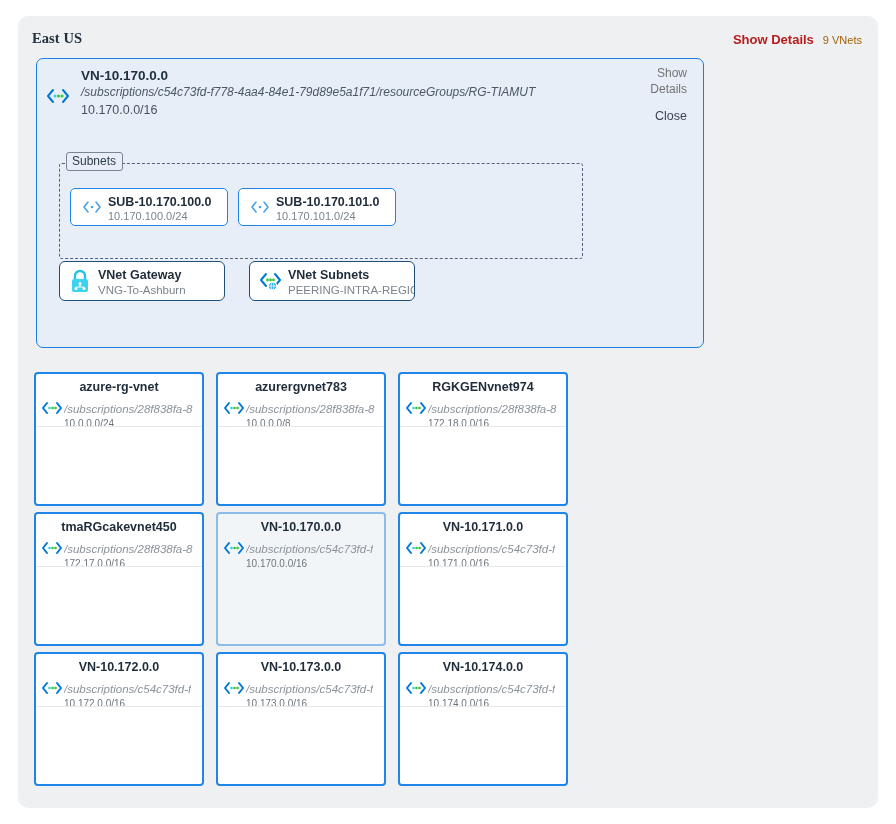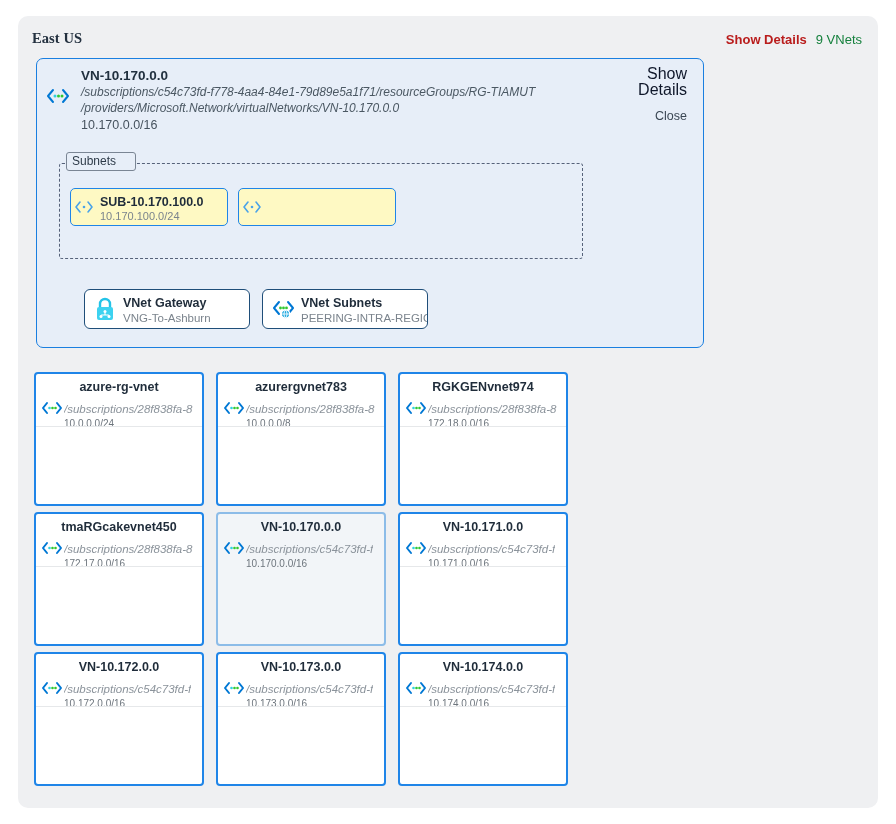--- a/index.html
+++ b/index.html
@@ -26,21 +26,21 @@
     letter-spacing:0.1px;
     font-family:Liberation Serif, serif;
   }
   .region-actions{
     position:absolute;right:16px;top:16px;
     display:flex;align-items:center;gap:9px;
   }
   .show-details-link{
     font-size:13px;color:#b91c1c;font-weight:bold;cursor:pointer;
   }
-  .vnet-count{font-size:13px;color:#15803d;}
+  .vnet-count{font-size:11px;color:#a16207;}
 
   
   .detail-panel{
     position:absolute;left:18px;top:42px;
     width:668px;height:290px;
     background:#e7eef8;
     border:1.6px solid #1a7fe0;
     border-radius:7px;
     box-sizing:border-box;
   }
@@ -57,69 +57,69 @@
     font-size:12px;font-style:italic;color:#4b5863;line-height:15.5px;
     white-space:nowrap;
   }
   .detail-cidr{
     font-size:12.5px;color:#46525e;line-height:17px;margin-top:1px;
   }
   .detail-links{
     position:absolute;right:16px;top:7px;text-align:right;width:74px;
   }
   .detail-show{
-    font-size:16px;color:#0f172a;line-height:15.5px;cursor:pointer;
+    font-size:12px;color:#737373;line-height:15.5px;cursor:pointer;
   }
   .detail-close{
     font-size:12.5px;color:#3b4754;line-height:15.5px;margin-top:12px;cursor:pointer;
   }
 
   .subnets-group{
     position:absolute;left:22px;top:104px;
     width:524px;height:96px;
     border:1.3px dashed #56627a;
     border-radius:3px;
     box-sizing:border-box;
   }
   .subnets-label{
     position:absolute;left:6px;top:-12px;
     background:#e7eef8;
     border:1px solid #7a8594;
     border-radius:3px;
-    padding:2px 19px 3px 5px;
+    padding:2px 6px 3px 5px;
     font-size:12px;color:#2d3a48;
     line-height:12px;
   }
   .subnet-row{
     position:absolute;left:10px;top:24px;
     display:flex;gap:10px;
   }
   .subnet-card{
     width:158px;height:38px;
-    background:#fef9c3;
+    background:#ffffff;
     border:1.8px solid #1f85e8;
     border-radius:5px;
     box-sizing:border-box;
     display:flex;align-items:center;
-    padding-left:2px;
+    padding-left:10px;
     overflow:hidden;
   }
   .subnet-ico{flex:0 0 auto;width:22px;height:16px;margin-right:5px;}
   .subnet-tx{min-width:0;}
   .subnet-name{
     font-size:12.5px;font-weight:bold;color:#1f2c3a;line-height:14px;
     white-space:nowrap;
   }
   .subnet-cidr{
     font-size:11px;color:#7b848d;line-height:13px;white-space:nowrap;
   }
 
   .resource-row{
-    position:absolute;left:22px;top:230px;
-    display:flex;gap:12px;margin-left:25px;
+    position:absolute;left:22px;top:202px;
+    display:flex;gap:24px;
   }
   .res-card{
     width:166px;height:40px;
     background:#ffffff;
     border:1.8px solid #1f4e79;
     border-radius:6px;
     box-sizing:border-box;
     display:flex;align-items:center;
     padding-left:8px;
     overflow:hidden;
@@ -202,21 +202,20 @@
           <path d="M8 3 L3 9 L8 15" fill="none" stroke="#0078d4" stroke-width="2" stroke-linecap="round" stroke-linejoin="round"></path>
           <path d="M18 3 L23 9 L18 15" fill="none" stroke="#0078d4" stroke-width="2" stroke-linecap="round" stroke-linejoin="round"></path>
           <circle cx="10" cy="9" r="1.5" fill="#32d2e0"></circle>
           <circle cx="13.5" cy="9" r="1.5" fill="#32c832"></circle>
           <circle cx="17" cy="9" r="1.5" fill="#32c832"></circle>
         </svg>
       </span>
       <div class="detail-text">
         <div class="detail-name">VN-10.170.0.0</div>
         <div class="detail-path">/subscriptions/c54c73fd-f778-4aa4-84e1-79d89e5a1f71/resourceGroups/RG-TIAMUT</div>
-        <div class="detail-path">/providers/Microsoft.Network/virtualNetworks/VN-10.170.0.0</div>
         <div class="detail-cidr">10.170.0.0/16</div>
       </div>
       <div class="detail-links">
         <div class="detail-show">Show</div>
         <div class="detail-show" style="margin-top:0">Details</div>
         <div class="detail-close">Close</div>
       </div>
     </div>
 
     <div class="subnets-group">
@@ -238,20 +237,24 @@
           </span>
         </div>
 
         <div class="subnet-card">
           <span class="subnet-ico">
             <svg viewBox="0 0 22 16" width="22" height="16">
               <path d="M7 3 L3 8 L7 13" fill="none" stroke="#4aa3e8" stroke-width="1.6" stroke-linecap="round" stroke-linejoin="round"></path>
               <path d="M15 3 L19 8 L15 13" fill="none" stroke="#4aa3e8" stroke-width="1.6" stroke-linecap="round" stroke-linejoin="round"></path>
               <circle cx="11" cy="8" r="1.3" fill="#4aa3e8"></circle>
             </svg>
+          </span>
+          <span class="subnet-tx">
+            <span class="subnet-name">SUB-10.170.101.0</span>
+            <span class="subnet-cidr" style="display:block">10.170.101.0/24</span>
           </span>
         </div>
 
 
       </div>
     </div>
 
     <div class="resource-row">
 
       <div class="res-card">

